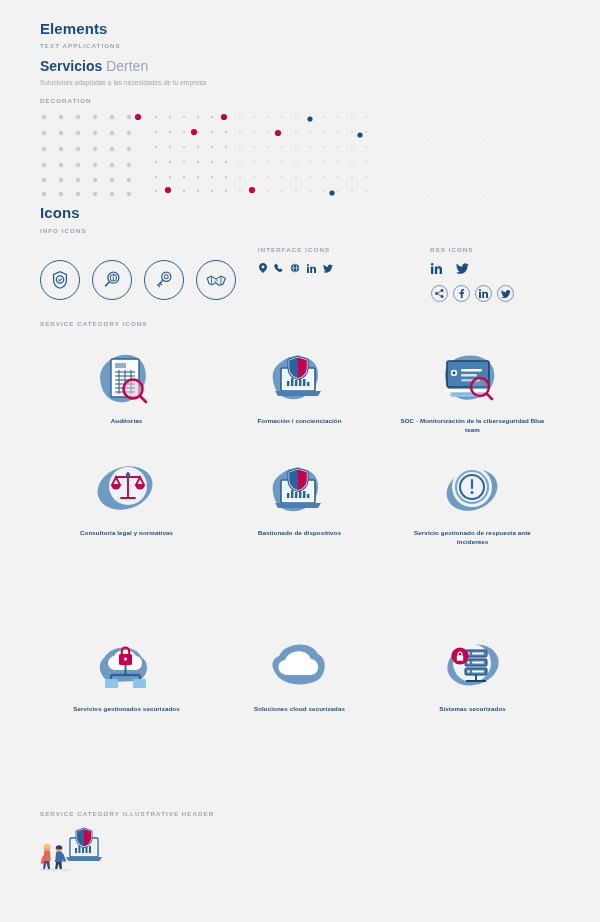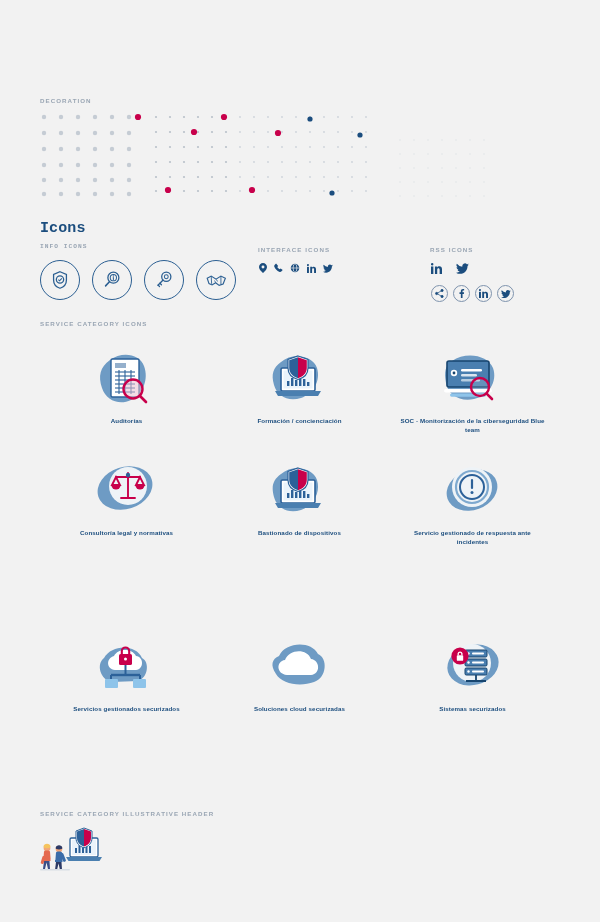--- a/index.html
+++ b/index.html
@@ -28,21 +28,21 @@
   .hdr .kicker { margin-top: 5px; }
   .hdr .brand-line { margin-top: 9px; }
   .hdr .subtitle { margin-top: 5px; }
 
   
   .deco-label { position: absolute; left: 40px; top: 97px; }
   .deco { position: absolute; left: 40px; top: 110px; width: 520px; height: 100px; }
   .deco svg { display: block; }
 
   
-  .icons-hd { position: absolute; left: 40px; top: 220px; font-family: Liberation Mono, monospace; }
+  .icons-hd { position: absolute; left: 40px; top: 204px; }
   .icons-hd .kicker { margin-top: 6px; }
 
   .lbl-interface { position: absolute; left: 258px; top: 246px; }
   .lbl-rss { position: absolute; left: 430px; top: 246px; }
 
   
   .info-icons { position: absolute; left: 40px; top: 260px; display: flex; gap: 12px; }
   .info-circle {
     width: 40px; height: 40px; border-radius: 50%;
     border: 1.3px solid #2b5f92;
@@ -92,20 +92,26 @@
   
   .lbl-illus { position: absolute; left: 40px; top: 810px; }
   .illus { position: absolute; left: 38px; top: 826px; width: 75px; height: 48px; }
   .illus svg { display: block; }
 </style>
 </head>
 <body>
 
 <div class="page">
 
+  <div class="hdr">
+    <div class="big-title">Elements</div>
+    <div class="kicker">TEXT APPLICATIONS</div>
+    <div class="brand-line"><b>Servicios</b> <span>Derten</span></div>
+    <div class="subtitle">Soluciones adaptadas a las necesidades de tu empresa</div>
+  </div>
 
   <div class="deco-label kicker">DECORATION</div>
   <div class="deco">
     <svg width="520" height="100" viewBox="0 0 520 100">
       <g id="grid-a" fill="#c5ccd4">
         <circle cx="4" cy="7" r="2.2"></circle>
           <circle cx="21" cy="7" r="2.2"></circle>
           <circle cx="38" cy="7" r="2.2"></circle>
           <circle cx="55" cy="7" r="2.2"></circle>
           <circle cx="72" cy="7" r="2.2"></circle>

